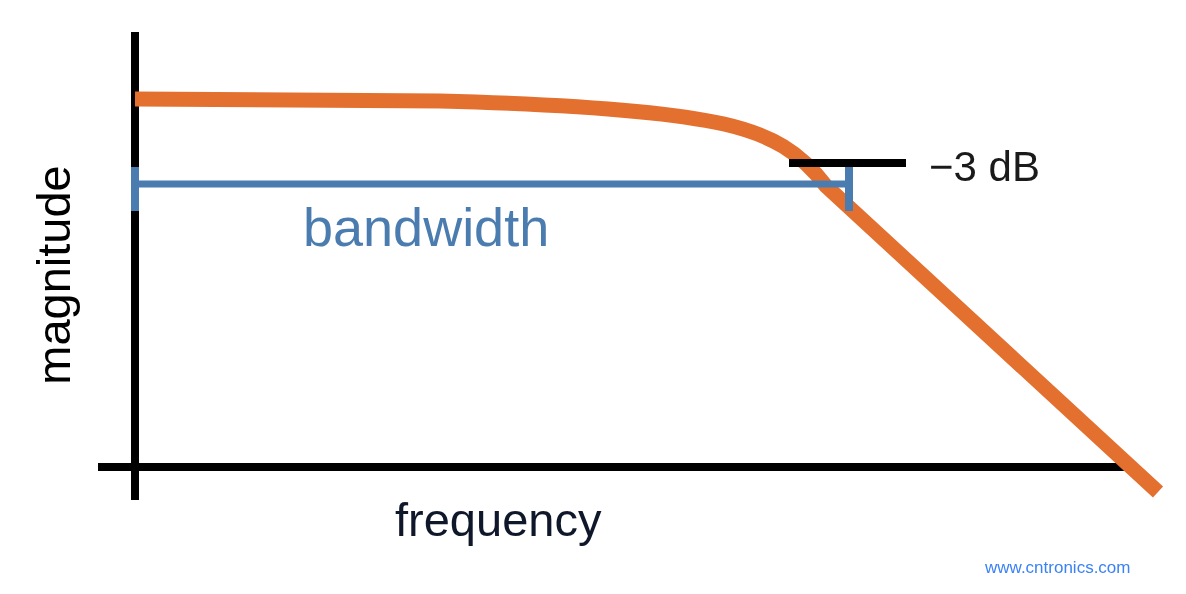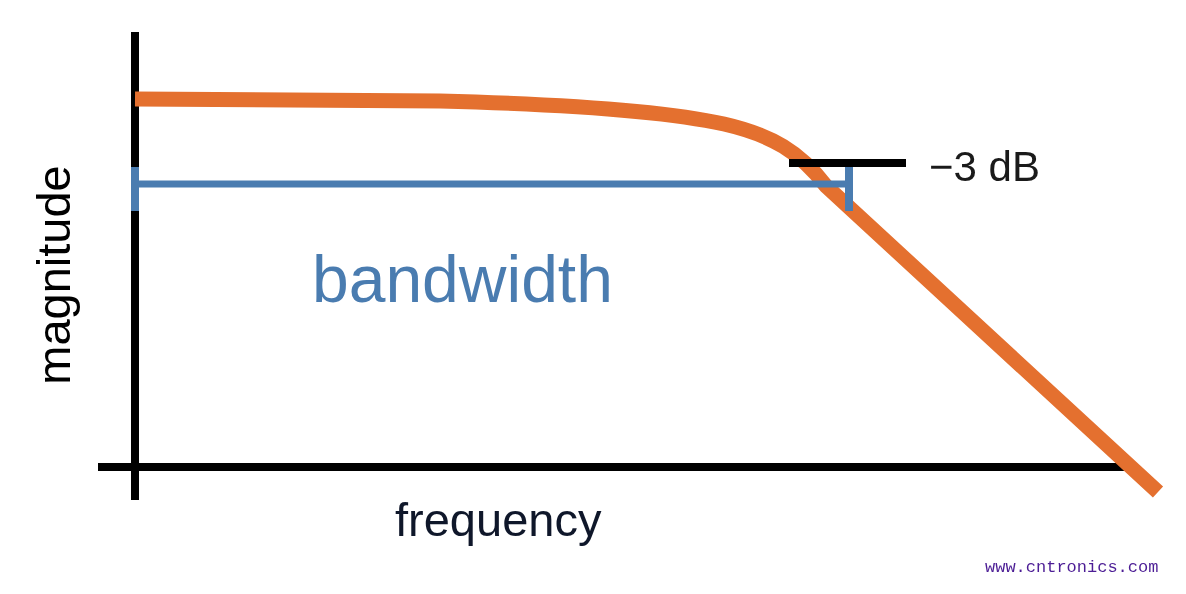--- a/index.html
+++ b/index.html
@@ -41,38 +41,36 @@
     font-size: 47px;
     color: #000000;
   }
   #xlabel {
     left: 395px;
     top: 496px;
     font-size: 47px;
     color: #0f172a;
   }
   #bw-label {
-    left: 312px;
+    left: 303px;
     top: 200px;
-    font-size: 66px;
+    font-size: 54px;
     color: #4A7CB0;
-    margin-top: 46px;
   }
   #db-label {
     left: 929px;
     top: 146px;
     font-size: 42px;
     color: #1a1a1a;
   }
   #watermark {
     left: 985px;
     top: 559px;
     font-size: 17px;
-    color: #4c1d95;
-    font-family: Liberation Mono, monospace;
+    color: #3b82f6;
   }
 </style>
 </head>
 <body>
 
 <div id="stage">
 
   <svg id="plot-svg" viewBox="0 0 1186 594">
 
     <line x1="98" y1="467" x2="1125" y2="467" stroke="#000000" stroke-width="8"></line>

